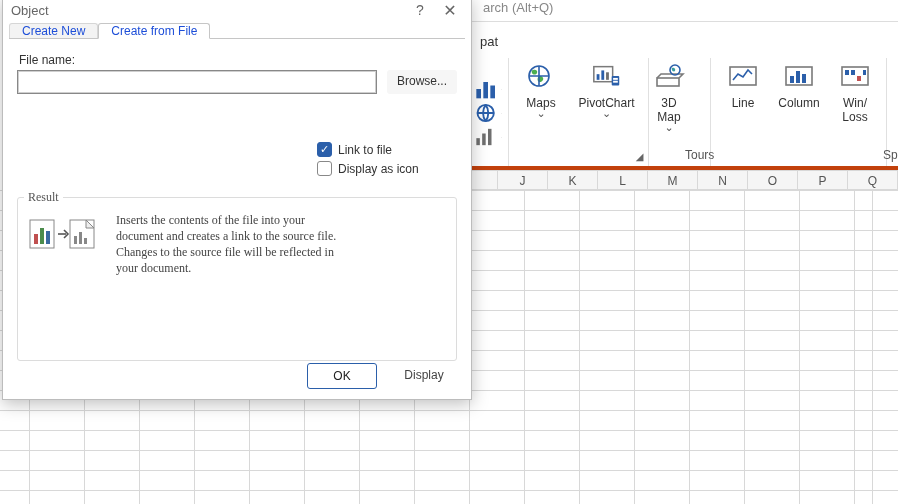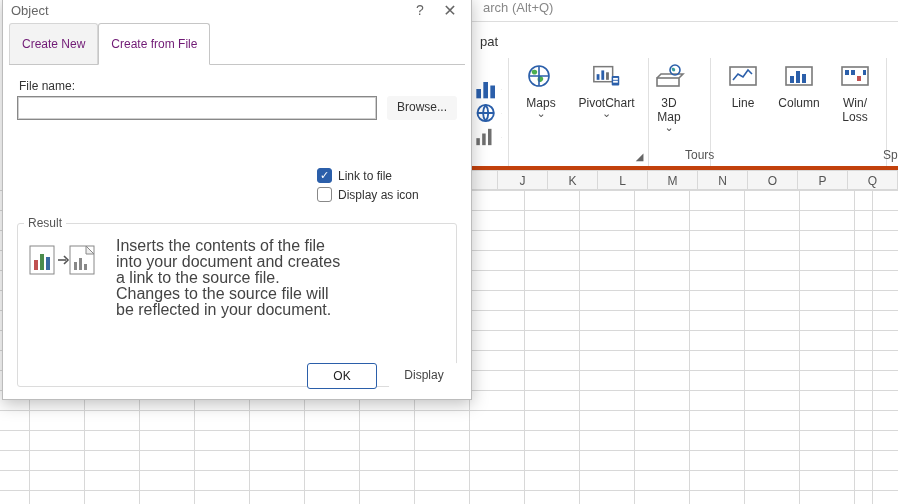--- a/index.html
+++ b/index.html
@@ -165,23 +165,23 @@
   }
   .dlg-titlebar .spacer { flex:1; }
   .help-btn   { width:30px; text-align:center; font-size:14px; color:#666; cursor:pointer; }
   .close-btn  { width:30px; text-align:center; font-size:16px; color:#666; cursor:pointer; }
   .dlg-tabs {
     display:flex;
     border-bottom:1px solid #c6c6c6;
     margin:0 6px;
   }
   .dlg-tab {
-    padding:13px 12px;
-    font-size:12px;
-    color:#701a75;
+    padding:0 12px;
+    font-size:12px;
+    color:#1d4ed8;
     border:1px solid transparent;
     cursor:pointer;
   }
   .dlg-tab.inactive { background:#f3f3f3; border:1px solid #d6d6d6; border-bottom:none; border-radius:3px 3px 0 0; }
   .dlg-tab.active { border:1px solid #c6c6c6; border-bottom:1px solid #fff; background:#fff; margin-bottom:-1px; border-radius:3px 3px 0 0; }
   .dlg-body { padding:10px 14px 0 14px; }
   .field-label { font-size:12px; color:#333; margin:4px 0 3px 2px; }
   .file-row { display:flex; gap:10px; }
   .file-input {
     flex:1;
@@ -215,31 +215,32 @@
   .result-group {
     margin-top:21px;
     border:1px solid #dcdcdc;
     border-radius:3px;
     padding:14px 10px 16px 10px;
     display:flex;
     align-items:flex-start;
     gap:16px;
     position:relative;
     height:164px;
+    font-family:Liberation Serif, serif;
   }
   .result-legend {
     position:absolute;
     top:-8px; left:6px;
     background:#fff;
     padding:0 4px;
     font-size:12px;
     color:#555;
   }
   .result-icons { width:72px; padding-top:4px; }
-  .result-text { flex:1; font-size:16px; color:#444; line-height:16px; max-width:230px; }
+  .result-text { flex:1; font-size:12px; color:#444; line-height:16px; max-width:230px; }
 
   .dlg-footer {
     position:absolute;
     bottom:10px; right:12px;
     display:flex; gap:12px;
   }
   .btn {
     min-width:70px; height:26px;
     line-height:24px;
     text-align:center;

